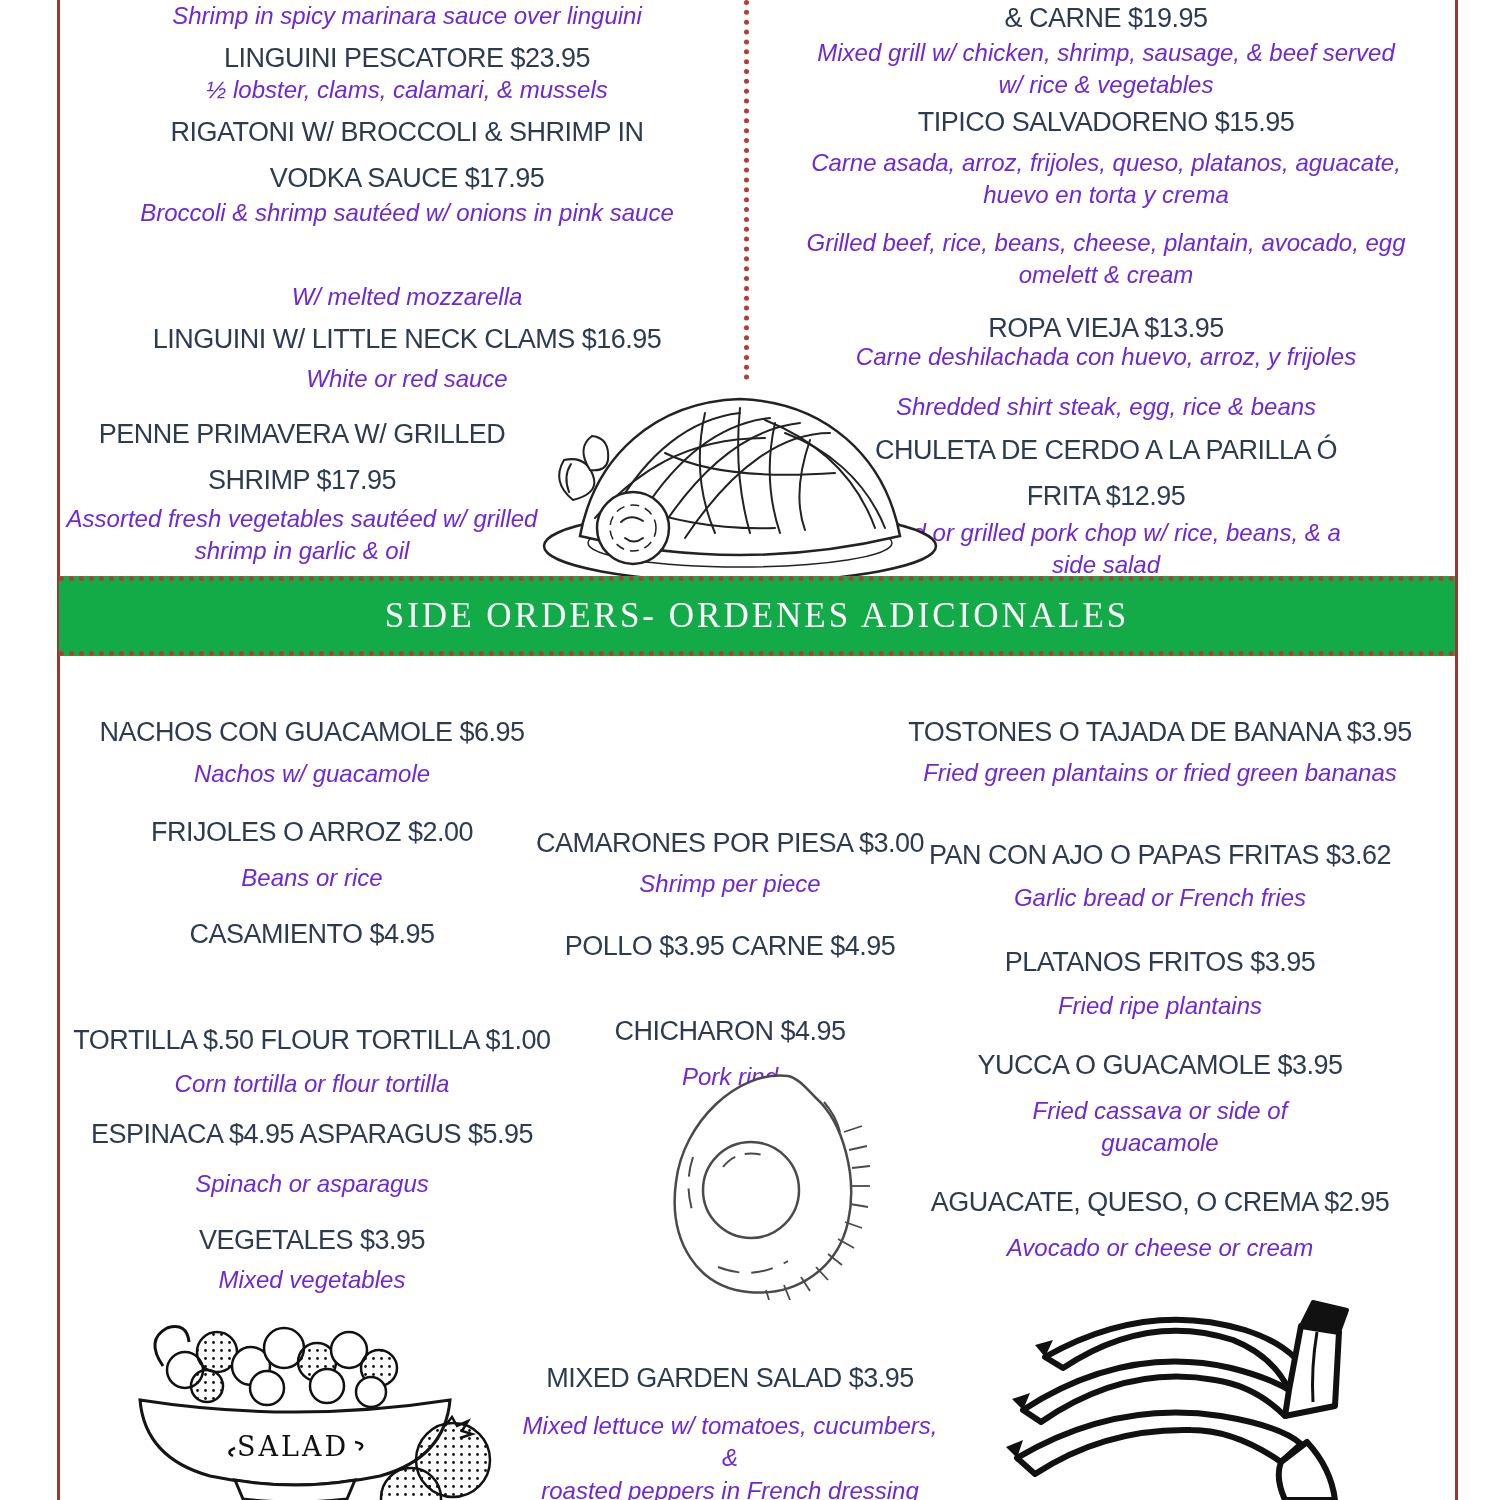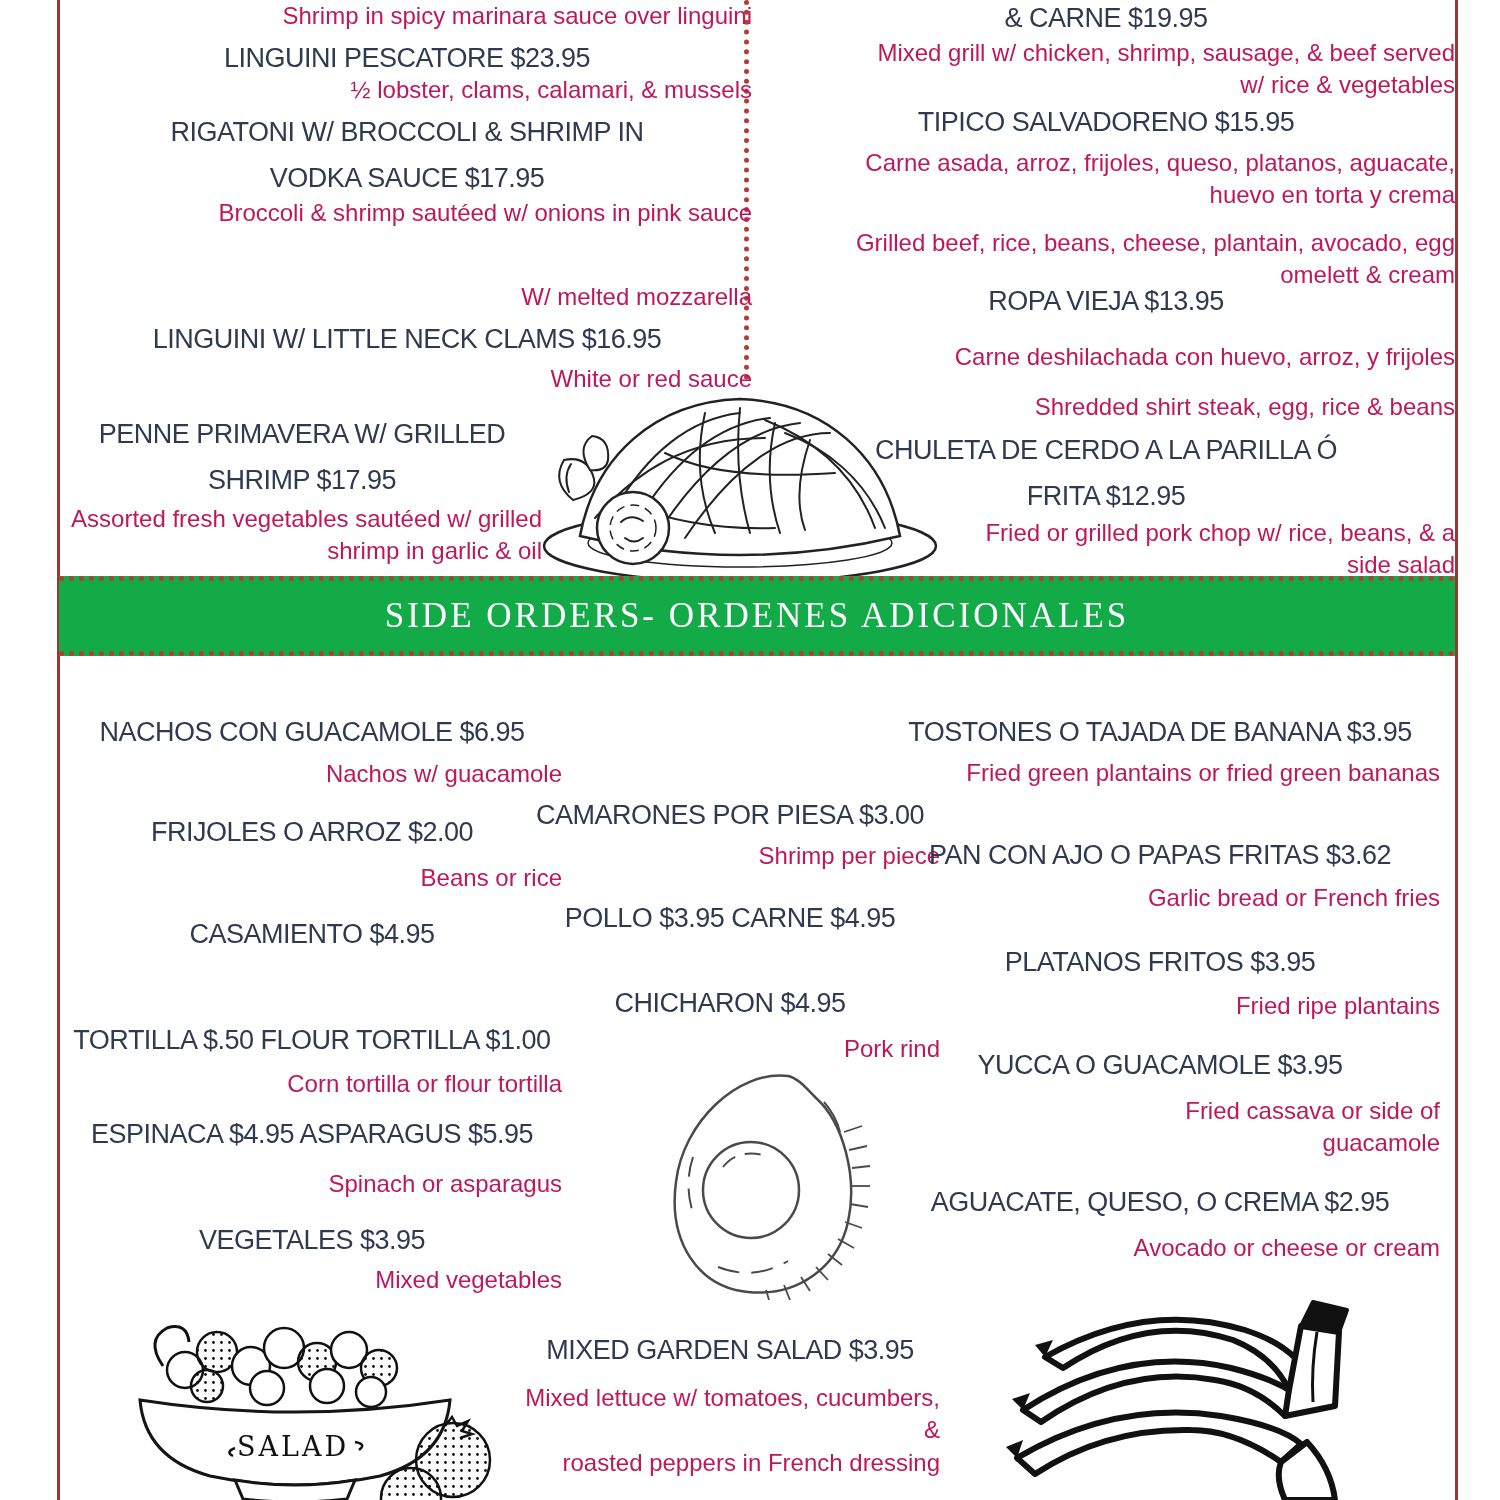--- a/index.html
+++ b/index.html
@@ -5,26 +5,26 @@
   html,body{margin:0;padding:0;background:#ffffff;}
   #page{position:relative;width:1500px;height:1500px;background:#ffffff;overflow:hidden;
         font-family:"Liberation Sans",sans-serif;color:#2e3a50;}
   .vborder{position:absolute;top:0;height:1500px;width:3px;background:#9a3732;}
   #border-left{left:57px;}
   #border-right{left:1455px;}
   #col-divider{position:absolute;left:744px;top:0;height:380px;width:0;
                border-left:5px dotted #b33c34;}
   .nm{position:absolute;font-size:27px;letter-spacing:-0.5px;line-height:1.7;
       text-align:center;white-space:pre-line;color:#2e3a50;}
-  .ds{position:absolute;font-size:24px;line-height:1.35;
-      text-align:right;white-space:pre-line;color:#be185d;}
+  .ds{position:absolute;font-size:24px;font-style:italic;line-height:1.35;
+      text-align:center;white-space:pre-line;color:#6d28d9;}
   .col-l{left:62px;width:690px;}
   .col-r{left:757px;width:698px;}
   .col-bl{left:62px;width:500px;}
-  .col-bm{left:520px;width:420px;}
+  .col-bm{left:520px;width:420px;margin-top:28px;}
   .col-br{left:880px;width:560px;}
   .narrow{left:62px;width:480px;}
   #banner{position:absolute;left:59px;top:576px;width:1396px;height:70px;
           background:#12ab48;border-top:5px dotted #b33c34;border-bottom:5px dotted #b33c34;
           text-align:center;}
   #banner .t{font-family:"Liberation Serif",serif;color:#ffffff;font-size:35px;
              letter-spacing:3px;line-height:70px;}
   svg{position:absolute;}
   .sk{stroke:#222;fill:none;stroke-width:2;stroke-linecap:round;}
 </style>
@@ -52,21 +52,21 @@
 shrimp in garlic &amp; oil</div>
 
   <div class="nm col-r" style="top:-4px">&amp; CARNE $19.95</div>
   <div class="ds col-r" style="top:37px">Mixed grill w/ chicken, shrimp, sausage, &amp; beef served
 w/ rice &amp; vegetables</div>
   <div class="nm col-r" style="top:100px">TIPICO SALVADORENO $15.95</div>
   <div class="ds col-r" style="top:227px">Grilled beef, rice, beans, cheese, plantain, avocado, egg
 omelett &amp; cream</div>
   <div class="ds col-r" style="top:147px">Carne asada, arroz, frijoles, queso, platanos, aguacate,
 huevo en torta y crema</div>
-  <div class="nm col-r" style="top:279px">ROPA VIEJA $13.95</div>
+  <div class="nm col-r" style="top:306px">ROPA VIEJA $13.95</div>
   <div class="ds col-r" style="top:341px">Carne deshilachada con huevo, arroz, y frijoles</div>
   <div class="ds col-r" style="top:391px">Shredded shirt steak, egg, rice &amp; beans</div>
   <div class="nm col-r" style="top:428px">CHULETA DE CERDO A LA PARILLA Ó
 FRITA $12.95</div>
   <div class="ds col-r" style="top:517px">Fried or grilled pork chop w/ rice, beans, &amp; a
 side salad</div>
 
   <svg style="left:535px;top:378px" width="410" height="208" viewBox="0 0 410 208">
     <ellipse cx="205" cy="168" rx="196" ry="36" fill="#fff" stroke="#222" stroke-width="2.5"></ellipse>
     <ellipse cx="205" cy="165" rx="152" ry="24" fill="none" stroke="#222" stroke-width="1.5"></ellipse>

